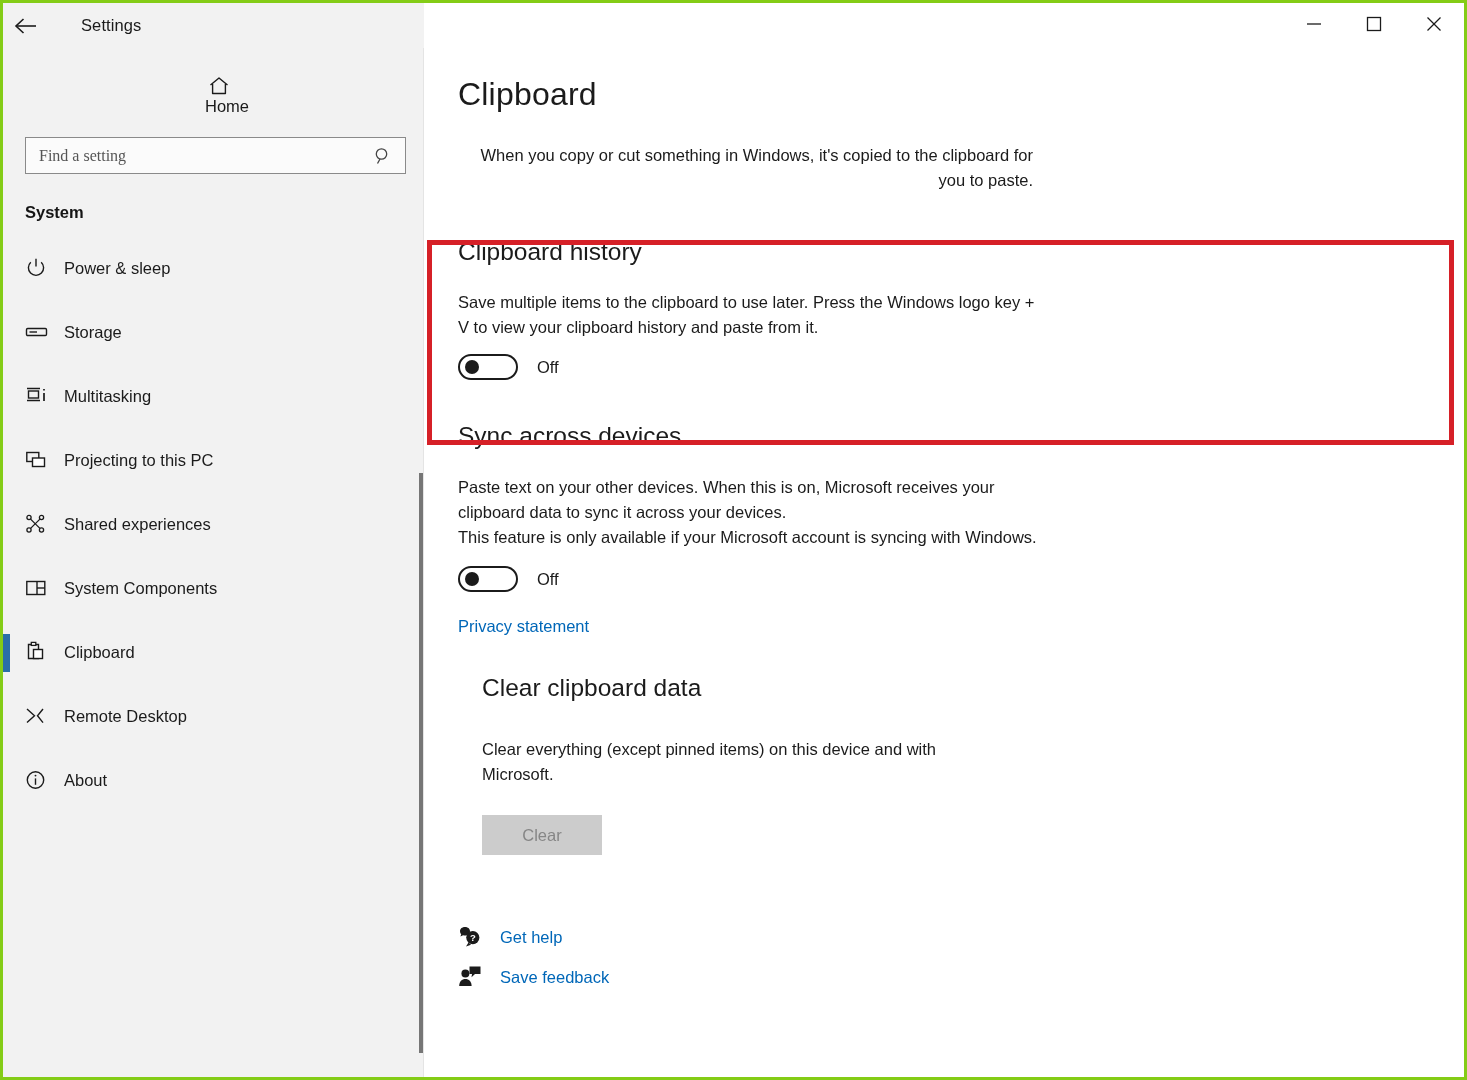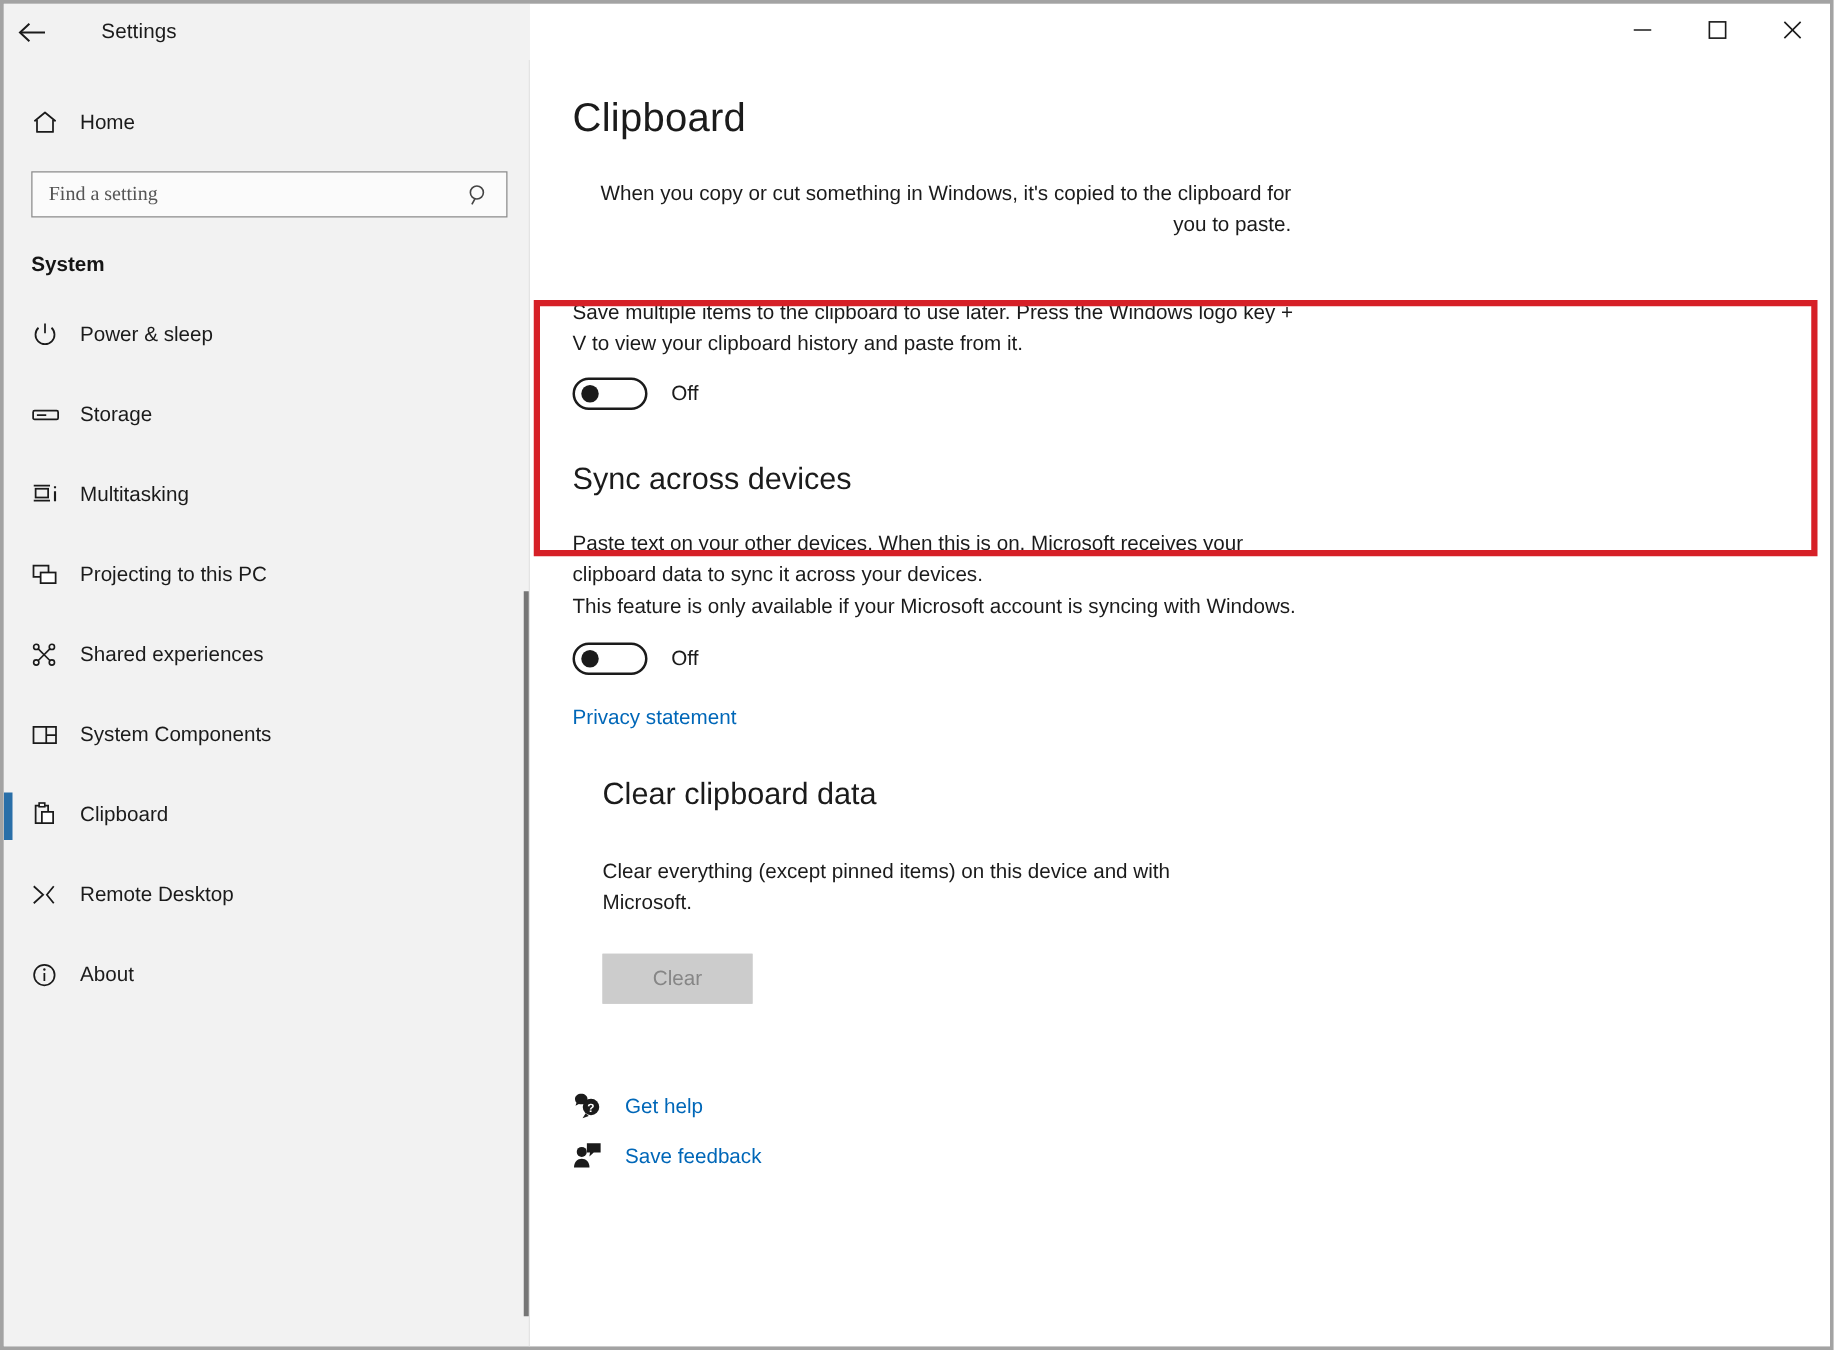--- a/index.html
+++ b/index.html
@@ -6,21 +6,21 @@
   html, body {
     width: 1467px; height: 1080px;
     background: #ffffff;
     font-family: "Liberation Sans", sans-serif;
     overflow: hidden;
   }
   #window {
     position: relative;
     width: 1467px; height: 1080px;
     background: #ffffff;
-    border: 3px solid #a3a3a3;
+    border: 3px solid #84cc16;
     overflow: hidden;
   }
 
   
   #titlebar {
     position: absolute; top: 0; left: 0;
     width: 1461px; height: 45px;
     display: flex; align-items: center;
   }
   #titlebar-left {
@@ -54,20 +54,21 @@
     position: absolute;
     top: 45px; left: 0;
     width: 421px; height: 1032px;
     background: #f2f2f2;
     overflow: hidden;
   }
   #home-row {
     display: flex; align-items: center;
     height: 46px; margin-top: 27px; padding-left: 22px;
     cursor: pointer;
+    flex-direction: column;
   }
   #home-row .ico { width: 34px; display: flex; align-items: center; }
   #home-label { font-size: 16.5px; color: #1b1b1b; margin-left: 5px; }
 
   #searchbox {
     position: relative;
     margin: 16px 18px 0 22px;
     height: 37px;
     background: #fbfbfb;
     border: 1px solid #8a8a8a;
@@ -374,20 +375,21 @@
   <div id="sidebar-divider"></div>
   <div id="sidebar-scrollbar"></div>
 
   <div id="content">
 
     <div id="page-title">Clipboard</div>
 
     <div id="intro-text" class="body-text">When you copy or cut something in Windows, it's copied to the clipboard for you to paste.</div>
 
     <div style="margin-top:45px;">
+      <div class="section-head">Clipboard history</div>
       <div class="body-text" style="margin-top:24px; max-width:580px;">Save multiple items to the clipboard to use later. Press the Windows logo key + V to view your clipboard history and paste from it.</div>
       <div class="toggle-row">
         <div class="toggle">
           <span class="knob"></span>
         </div>
         <span class="toggle-label">Off</span>
       </div>
     </div>
 
     <div style="margin-top:42px;">

